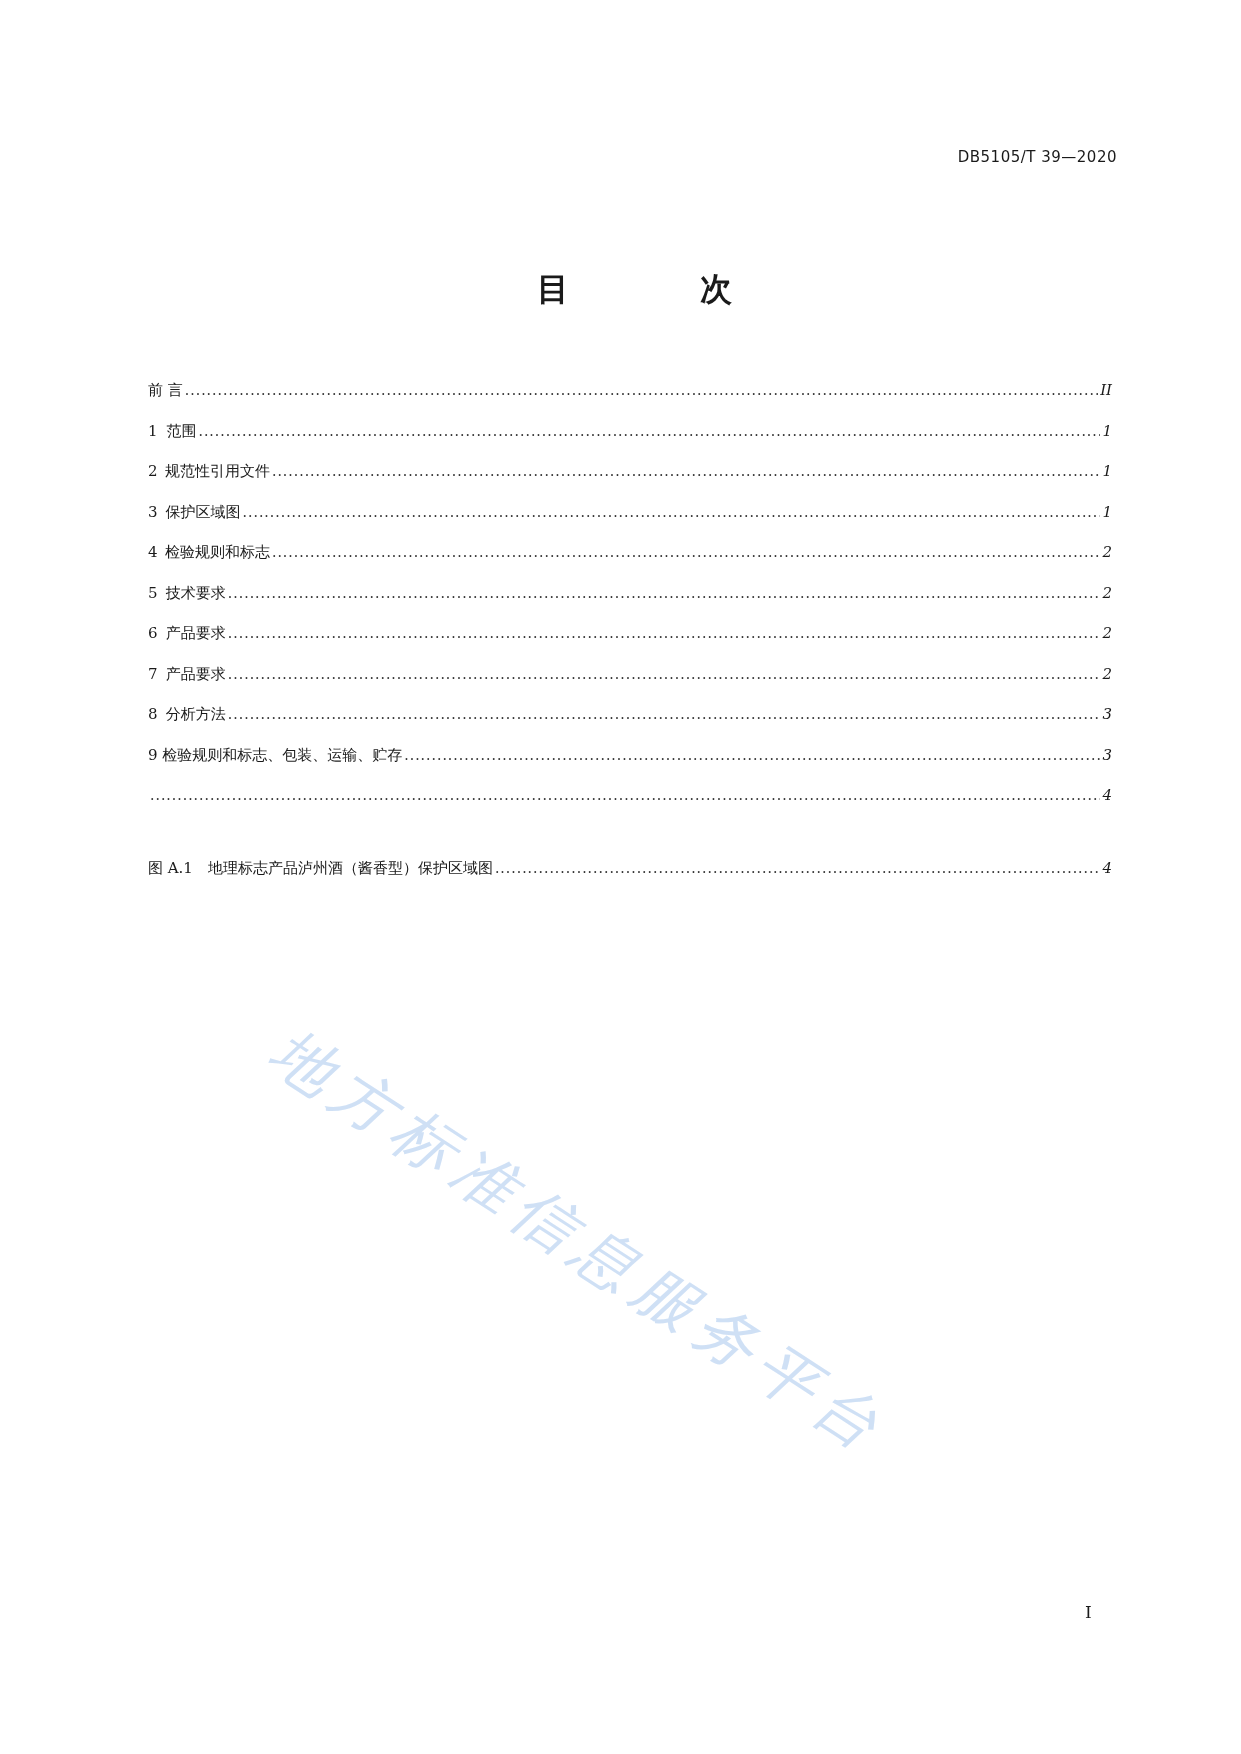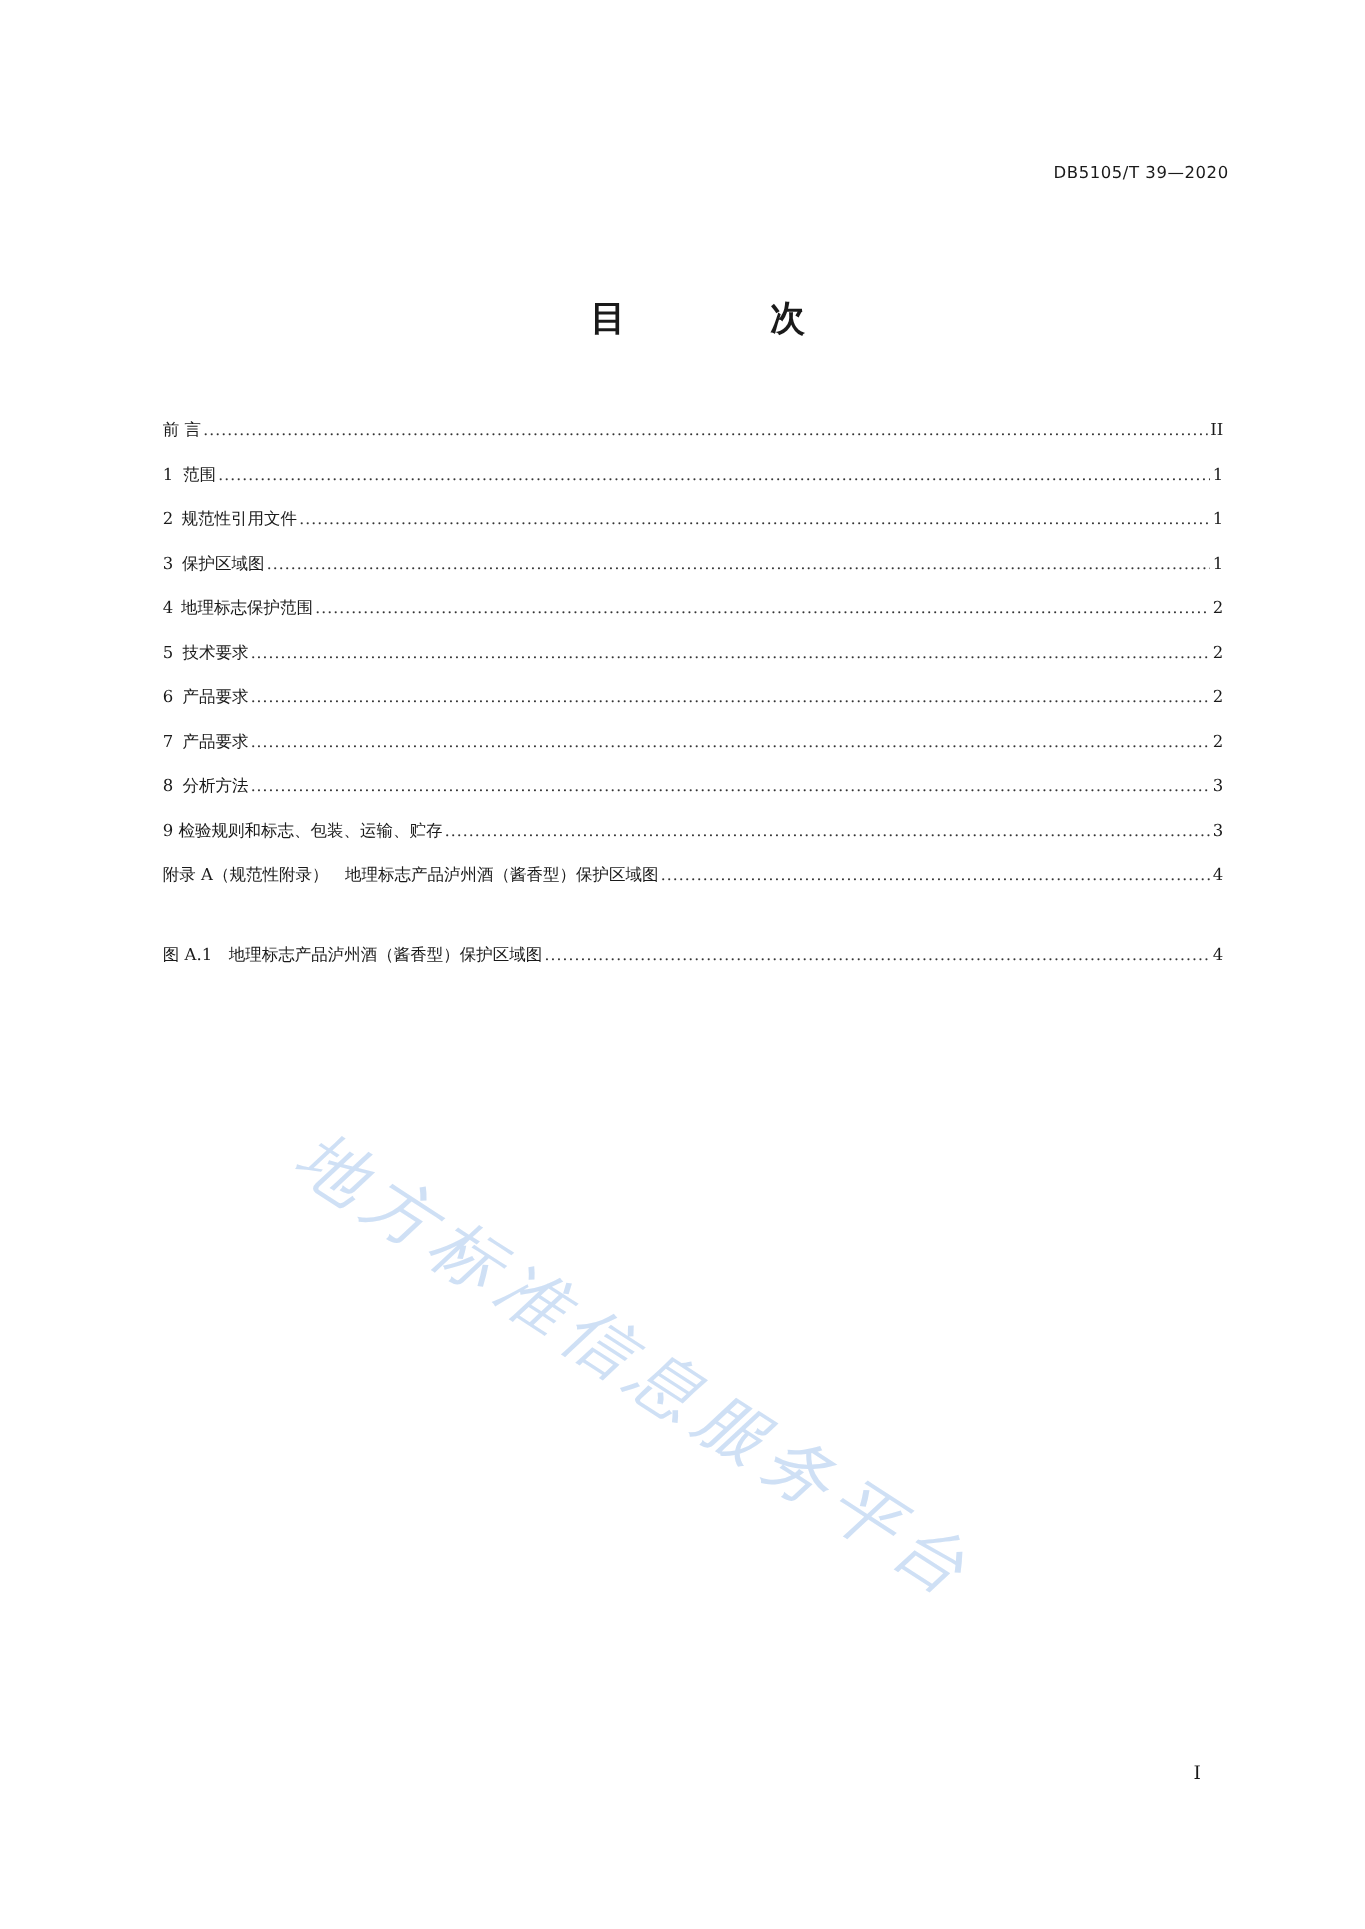--- a/index.html
+++ b/index.html
@@ -6,21 +6,21 @@
     body { width: 1241px; height: 1754px; position: relative; overflow: hidden; font-family: "DejaVu Serif", "Liberation Serif", serif; color: #1a1a1a; }
     .doc-code { position: absolute; top: 148px; right: 124px; font-family: "DejaVu Sans", "Liberation Sans", sans-serif; font-size: 15px; letter-spacing: 0.5px; color: #1a1a1a; }
     .toc-title { position: absolute; top: 268px; left: 0; width: 1241px; text-align: center; font-family: "DejaVu Sans", "Liberation Sans", sans-serif; font-size: 32px; font-weight: bold; letter-spacing: 60px; padding-left: 88px; box-sizing: border-box; }
     .toc { position: absolute; left: 148px; width: 964px; top: 370px; }
     .toc-row { display: flex; align-items: baseline; height: 40.5px; font-size: 15px; line-height: 40.5px; white-space: nowrap; }
     .toc-row.gap { margin-top: 32px; }
     .num { display: inline-block; width: 33px; }
     .label { flex: 0 0 auto; }
     .dots { flex: 1 1 auto; overflow: hidden; margin: 0 2px; letter-spacing: 1px; color: #333; }
     .dots::before { content: "........................................................................................................................................................................................................................................................................................................"; font-size: 14px; }
-    .page { flex: 0 0 auto; text-align: right; }
+    .page { flex: 0 0 auto; text-align: right; font-style: italic; }
     .watermark { position: absolute; left: 300px; top: 1010px; font-family: "DejaVu Sans", "Liberation Sans", sans-serif; font-size: 62px; color: #a9c8ee; opacity: 0.55; transform: rotate(33deg); transform-origin: left top; letter-spacing: 10px; white-space: nowrap; font-style: italic; }
     .page-number { position: absolute; top: 1602px; left: 1085px; font-size: 17px; }
   </style>
 </head>
 <body>
 
 <div class="doc-code">DB5105/T 39—2020</div>
 <div class="toc-title">目 次</div>
 
 <div class="toc">
@@ -42,21 +42,21 @@
       <span class="page">1</span>
     </div>
   <div class="toc-row">
       <span class="num">3</span>
       <span class="label">保护区域图</span>
       <span class="dots"></span>
       <span class="page">1</span>
     </div>
   <div class="toc-row">
       <span class="num">4</span>
-      <span class="label">地理标志保护范围</span>
+      <span class="label">检验规则和标志</span>
       <span class="dots"></span>
       <span class="page">2</span>
     </div>
   <div class="toc-row">
       <span class="num">5</span>
       <span class="label">技术要求</span>
       <span class="dots"></span>
       <span class="page">2</span>
     </div>
   <div class="toc-row">
@@ -77,21 +77,20 @@
       <span class="dots"></span>
       <span class="page">3</span>
     </div>
   <div class="toc-row">
       <span class="num">9</span>
       <span class="label">检验规则和标志、包装、运输、贮存</span>
       <span class="dots"></span>
       <span class="page">3</span>
     </div>
   <div class="toc-row">
-      <span class="label">附录 A（规范性附录）　地理标志产品泸州酒（酱香型）保护区域图</span>
       <span class="dots"></span>
       <span class="page">4</span>
     </div>
   <div class="toc-row gap">
       <span class="label">图 A.1　地理标志产品泸州酒（酱香型）保护区域图</span>
       <span class="dots"></span>
       <span class="page">4</span>
     </div>
 </div>
 

